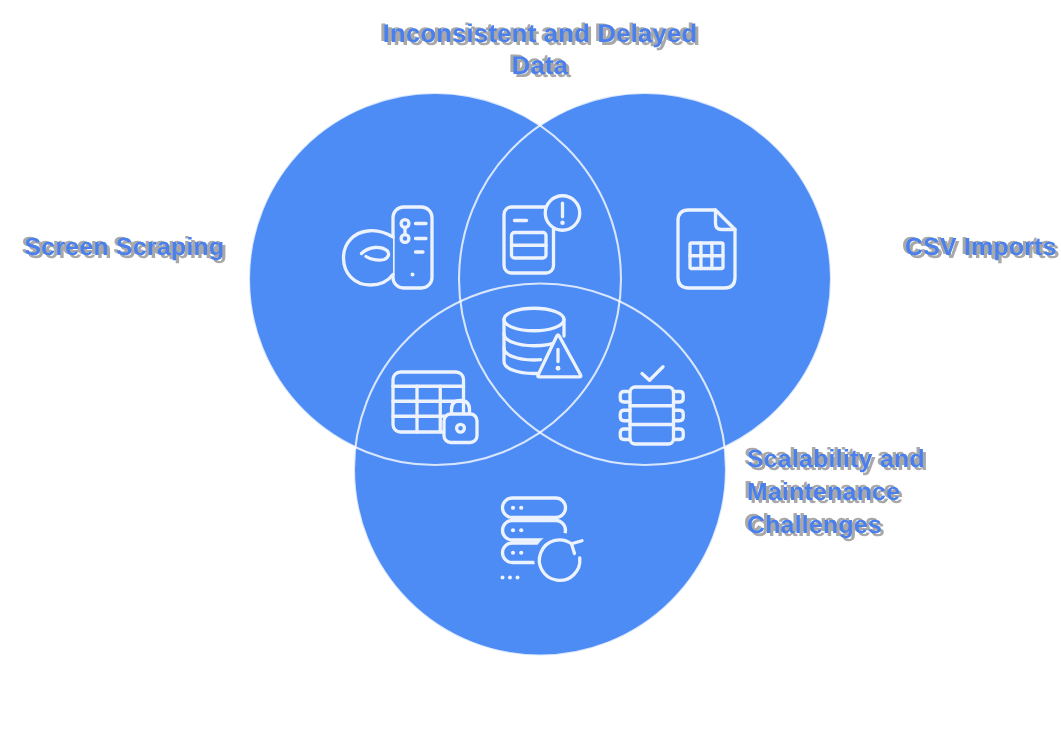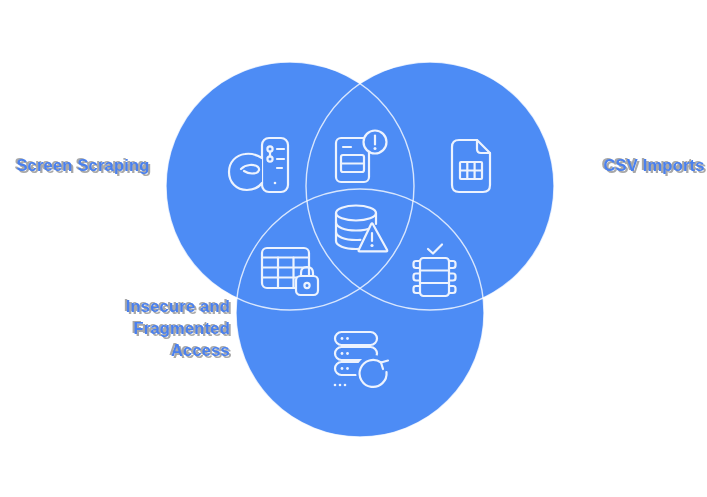--- a/index.html
+++ b/index.html
@@ -138,18 +138,20 @@
         <circle class="dot" cx="17.5" cy="38.5" r="1.4"></circle>
       <circle class="fillonly" cx="43" cy="42" r="17"></circle>
       <path class="st" d="M51,32.5 A13.5,13.5 0 1 0 56.5,42"></path>
       <path class="st" d="M51,32.5 L58,30.5 M51,32.5 L53,39"></path>
       <circle class="dot" cx="5" cy="55" r="1.3"></circle>
       <circle class="dot" cx="10" cy="55" r="1.3"></circle>
       <circle class="dot" cx="15" cy="55" r="1.3"></circle>
     </g>
   </svg>
 
+  <div class="lbl" id="lbl-top">Inconsistent and Delayed
+Data</div>
   <div class="lbl" id="lbl-left">Screen Scraping</div>
   <div class="lbl" id="lbl-right">CSV Imports</div>
-  <div class="lbl" id="lbl-bl">Insecure and
-Fragmented
-Access</div>
+  <div class="lbl" id="lbl-br">Scalability and
+Maintenance
+Challenges</div>
 </div>
 
 </body></html>

